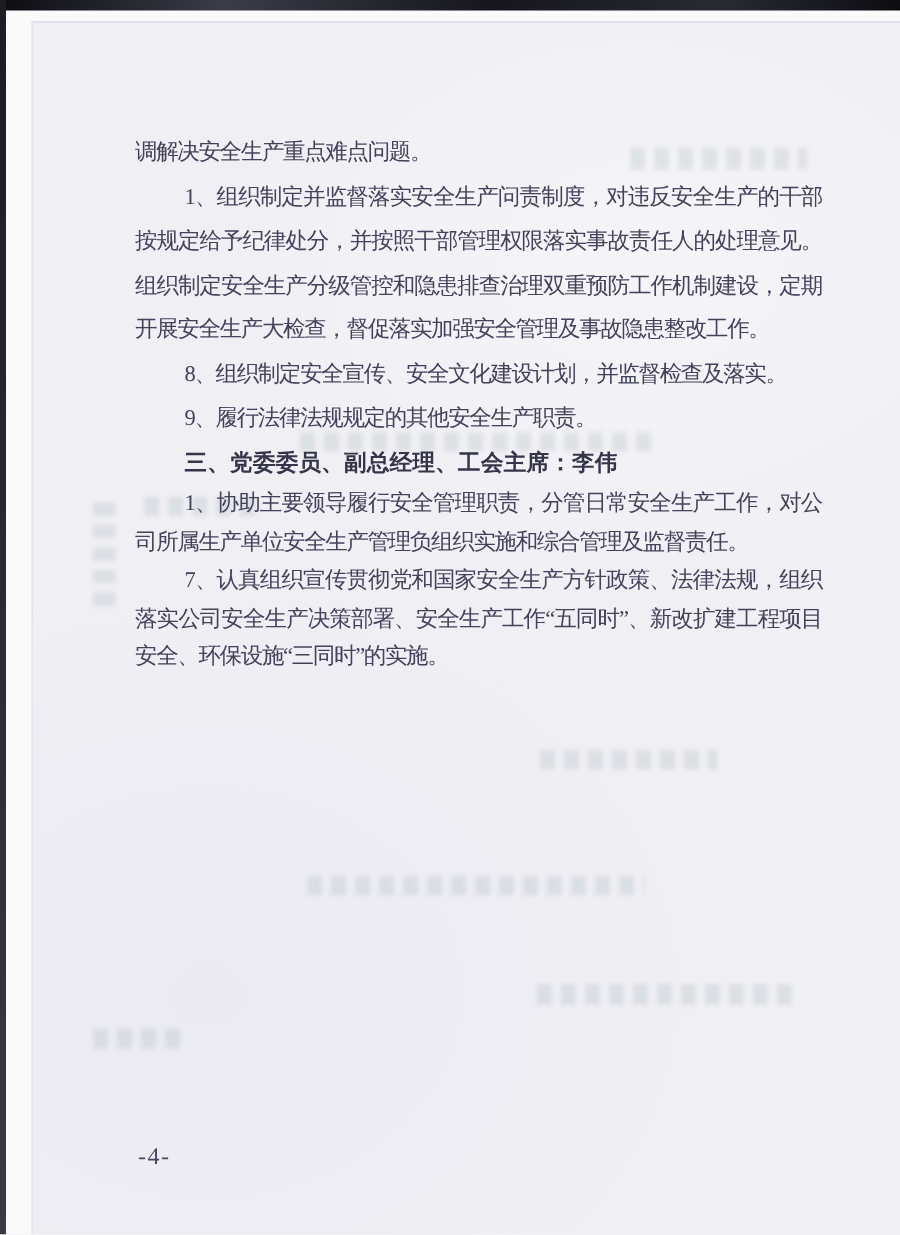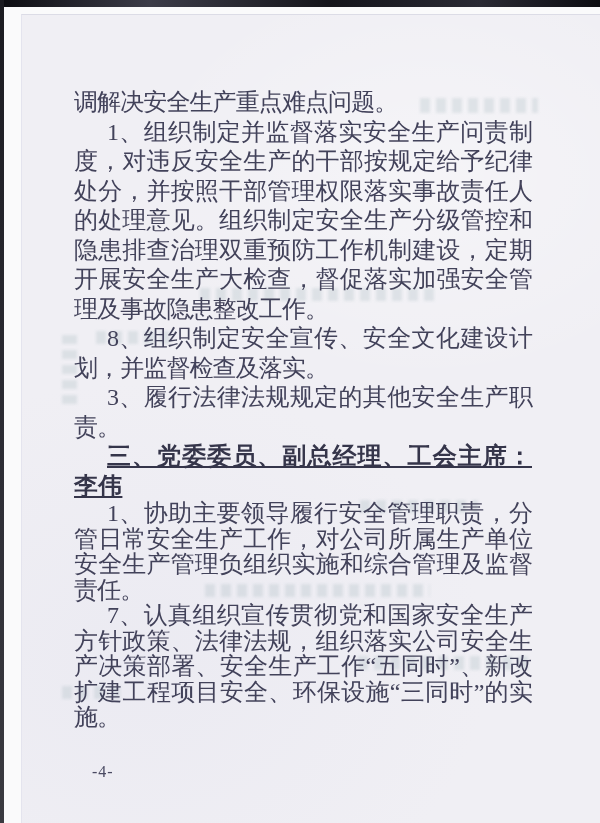--- a/index.html
+++ b/index.html
@@ -47,38 +47,37 @@
     filter: blur(1.6px);
     opacity: .38;
   }
   .ghost.vertical {
     background: repeating-linear-gradient(180deg,
       rgba(140,165,170,.55) 0px, rgba(140,165,170,.55) 9px,
       rgba(140,165,170,0) 9px, rgba(140,165,170,0) 15px);
   }
   
   .textblock {
-    position: absolute; left: 74px; top: 88px; width: 458px;
+    position: absolute; left: 90px; top: 88px; width: 458px;
     color: #42425a;
-    font-size: 24px;
+    font-size: 15px;
     letter-spacing: -0.9px;
     text-align: justify;
   }
   .textblock p {
     margin: 0;
     text-indent: 33px;
   }
   .textblock p.noindent { text-indent: 0; }
   .lh-a { line-height: 29.5px; }
   .lh-b { line-height: 25.5px; }
   .heading {
     font-weight: bold;
     color: #35354a;
     letter-spacing: 0.2px;
-    text-decoration: underline;
   }
   .pagenum {
     position: absolute; left: 92px; top: 763px;
     color: #4a4a62;
     font-size: 16px;
     letter-spacing: 1px;
   }
 </style>
 </head>
 <body>
@@ -97,21 +96,21 @@
   <div class="ghost" style="left:96px;  top:331px; width:80px;  height:13px;"></div>
   <div class="ghost" style="left:360px; top:500px; width:118px; height:13px;"></div>
   <div class="ghost" style="left:205px; top:584px; width:225px; height:13px;"></div>
   <div class="ghost" style="left:358px; top:656px; width:175px; height:14px;"></div>
   <div class="ghost" style="left:62px;  top:686px; width:62px;  height:13px;"></div>
 
   <div class="textblock">
     <p class="lh-a noindent">调解决安全生产重点难点问题。</p>
     <p class="lh-a">1、组织制定并监督落实安全生产问责制度，对违反安全生产的干部按规定给予纪律处分，并按照干部管理权限落实事故责任人的处理意见。组织制定安全生产分级管控和隐患排查治理双重预防工作机制建设，定期开展安全生产大检查，督促落实加强安全管理及事故隐患整改工作。</p>
     <p class="lh-a">8、组织制定安全宣传、安全文化建设计划，并监督检查及落实。</p>
-    <p class="lh-a">3、履行法律法规规定的其他安全生产职责。</p>
+    <p class="lh-a">9、履行法律法规规定的其他安全生产职责。</p>
     <p class="lh-a heading">三、党委委员、副总经理、工会主席：李伟</p>
     <p class="lh-b">1、协助主要领导履行安全管理职责，分管日常安全生产工作，对公司所属生产单位安全生产管理负组织实施和综合管理及监督责任。</p>
     <p class="lh-b">7、认真组织宣传贯彻党和国家安全生产方针政策、法律法规，组织落实公司安全生产决策部署、安全生产工作“五同时”、新改扩建工程项目安全、环保设施“三同时”的实施。</p>
   </div>
 
   <div class="pagenum">-4-</div>
 
 </div>
 
 </body></html>

